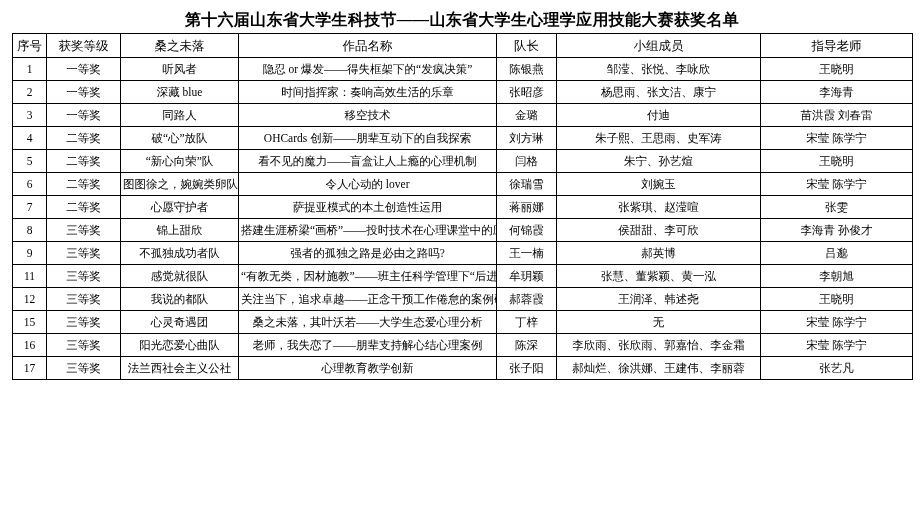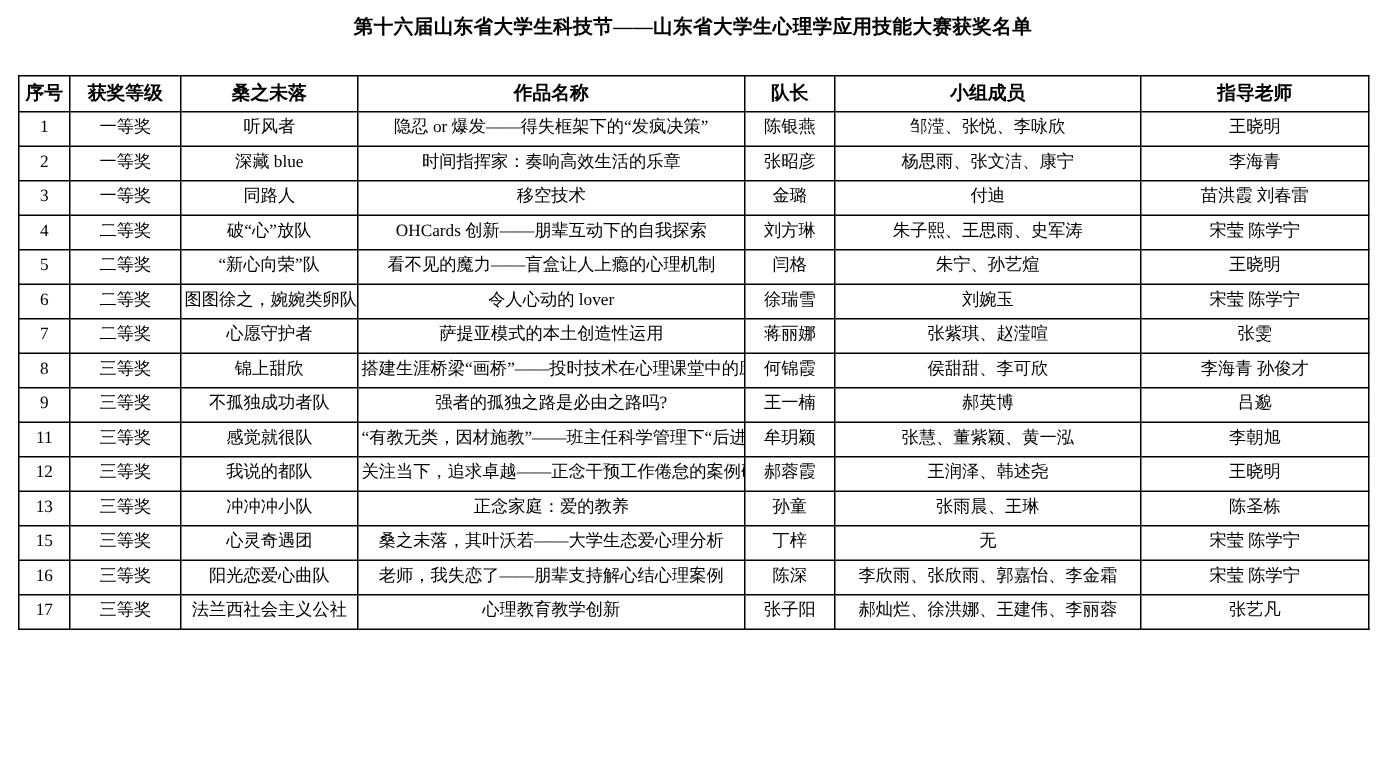--- a/index.html
+++ b/index.html
@@ -16,24 +16,24 @@
   }
   .page {
     width: 924px;
     height: 519px;
     box-sizing: border-box;
     padding: 6px 12px 0 12px;
     position: relative;
   }
   .doc-title {
     text-align: center;
-    font-size: 13px;
+    font-size: 16px;
     font-weight: bold;
     letter-spacing: 0.3px;
-    margin: 4px 0 24px 0;
+    margin: 4px 0 4px 0;
     line-height: 1.2;
     font-family: "Liberation Serif", "DejaVu Serif", serif;
   }
   table.award-table {
     border-collapse: collapse;
     width: 900px;
     margin: 0 auto;
     table-layout: fixed;
   }
   table.award-table th,
@@ -43,21 +43,21 @@
     vertical-align: middle;
     font-size: 11.5px;
     line-height: 1.15;
     padding: 2px 2px;
     height: 23px;
     box-sizing: border-box;
     overflow: hidden;
     white-space: nowrap;
   }
   table.award-table thead th {
-    font-weight: bold;
+    font-weight: normal;
     font-size: 12.5px;
     height: 24px;
   }
   td.work-cell {
     font-size: 11px;
   }
   td.team-cell {
     font-size: 11.5px;
   }
   td.members-cell {
@@ -211,29 +211,20 @@
       <tr>
         <td>12</td>
         <td>三等奖</td>
         <td class="team-cell">我说的都队</td>
         <td class="work-cell">关注当下，追求卓越——正念干预工作倦怠的案例研究</td>
         <td>郝蓉霞</td>
         <td class="members-cell">王润泽、韩述尧</td>
         <td class="teacher-cell">王晓明</td>
       </tr>
 
-      <tr>
-        <td>13</td>
-        <td>三等奖</td>
-        <td class="team-cell">冲冲冲小队</td>
-        <td class="work-cell">正念家庭：爱的教养</td>
-        <td>孙童</td>
-        <td class="members-cell">张雨晨、王琳</td>
-        <td class="teacher-cell">陈圣栋</td>
-      </tr>
 
 
       <tr>
         <td>15</td>
         <td>三等奖</td>
         <td class="team-cell">心灵奇遇团</td>
         <td class="work-cell">桑之未落，其叶沃若——大学生态爱心理分析</td>
         <td>丁梓</td>
         <td class="members-cell">无</td>
         <td class="teacher-cell">宋莹  陈学宁</td>

